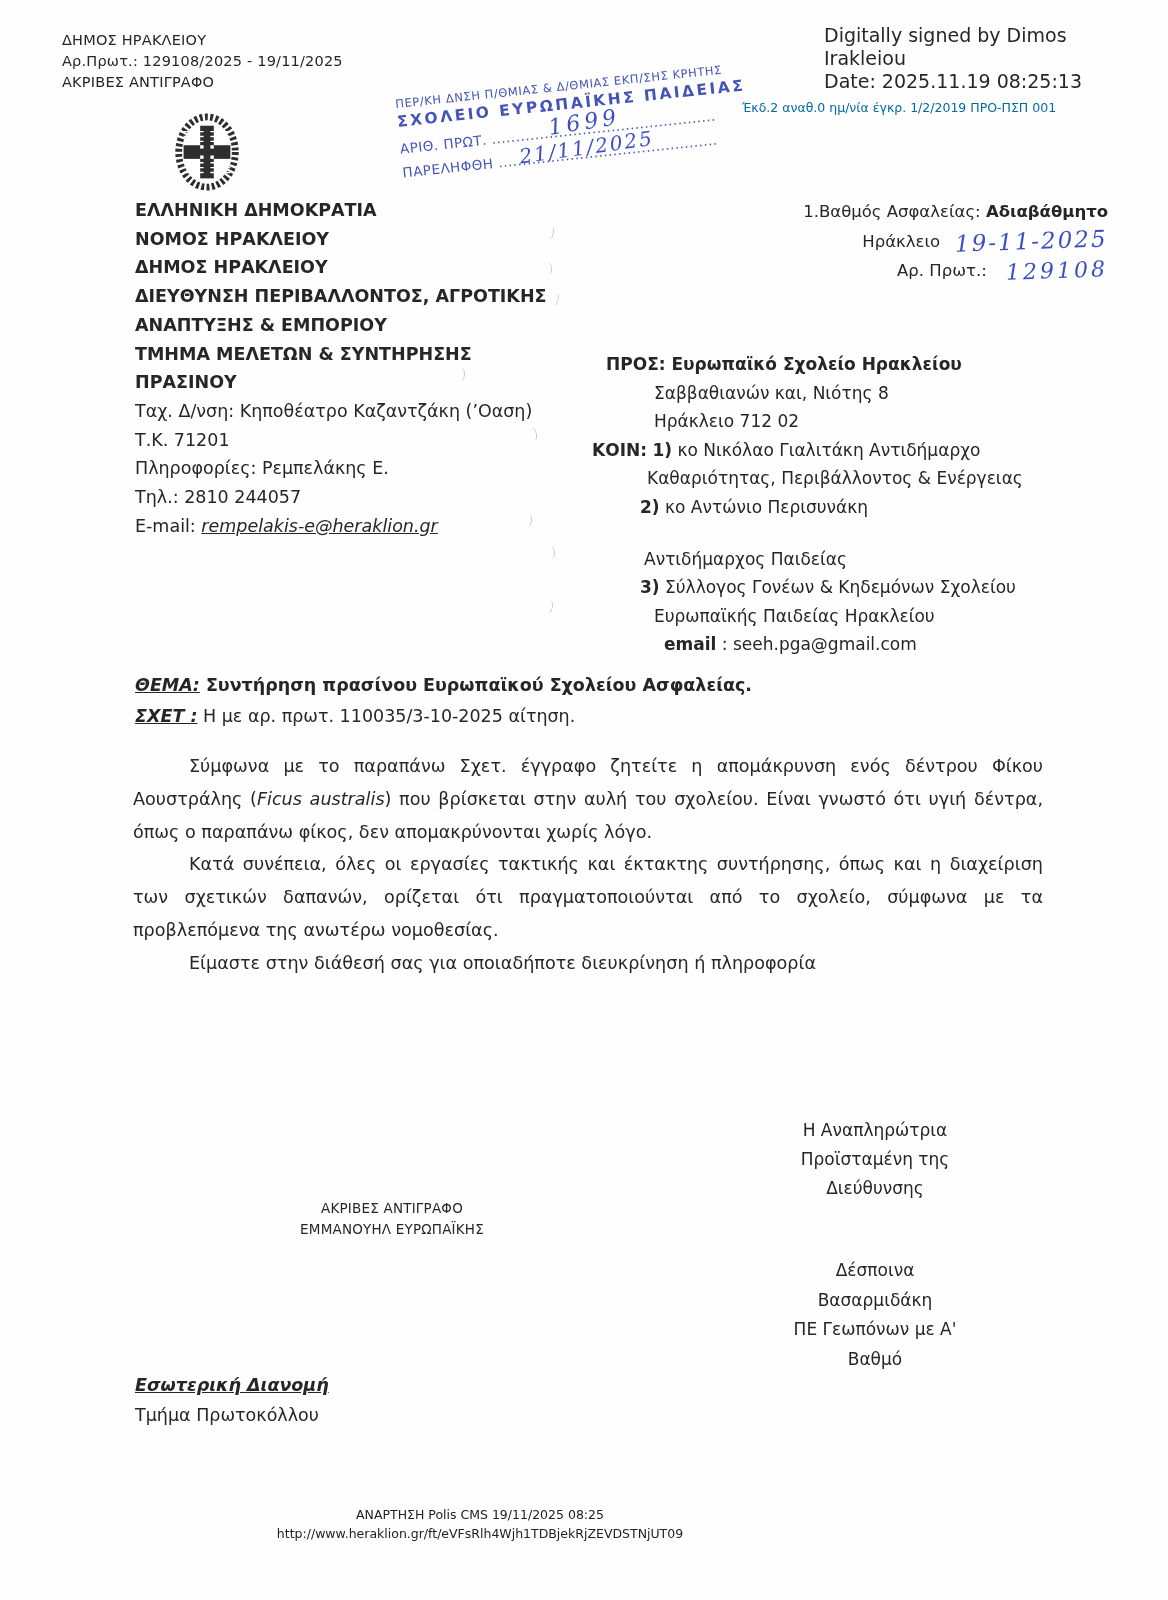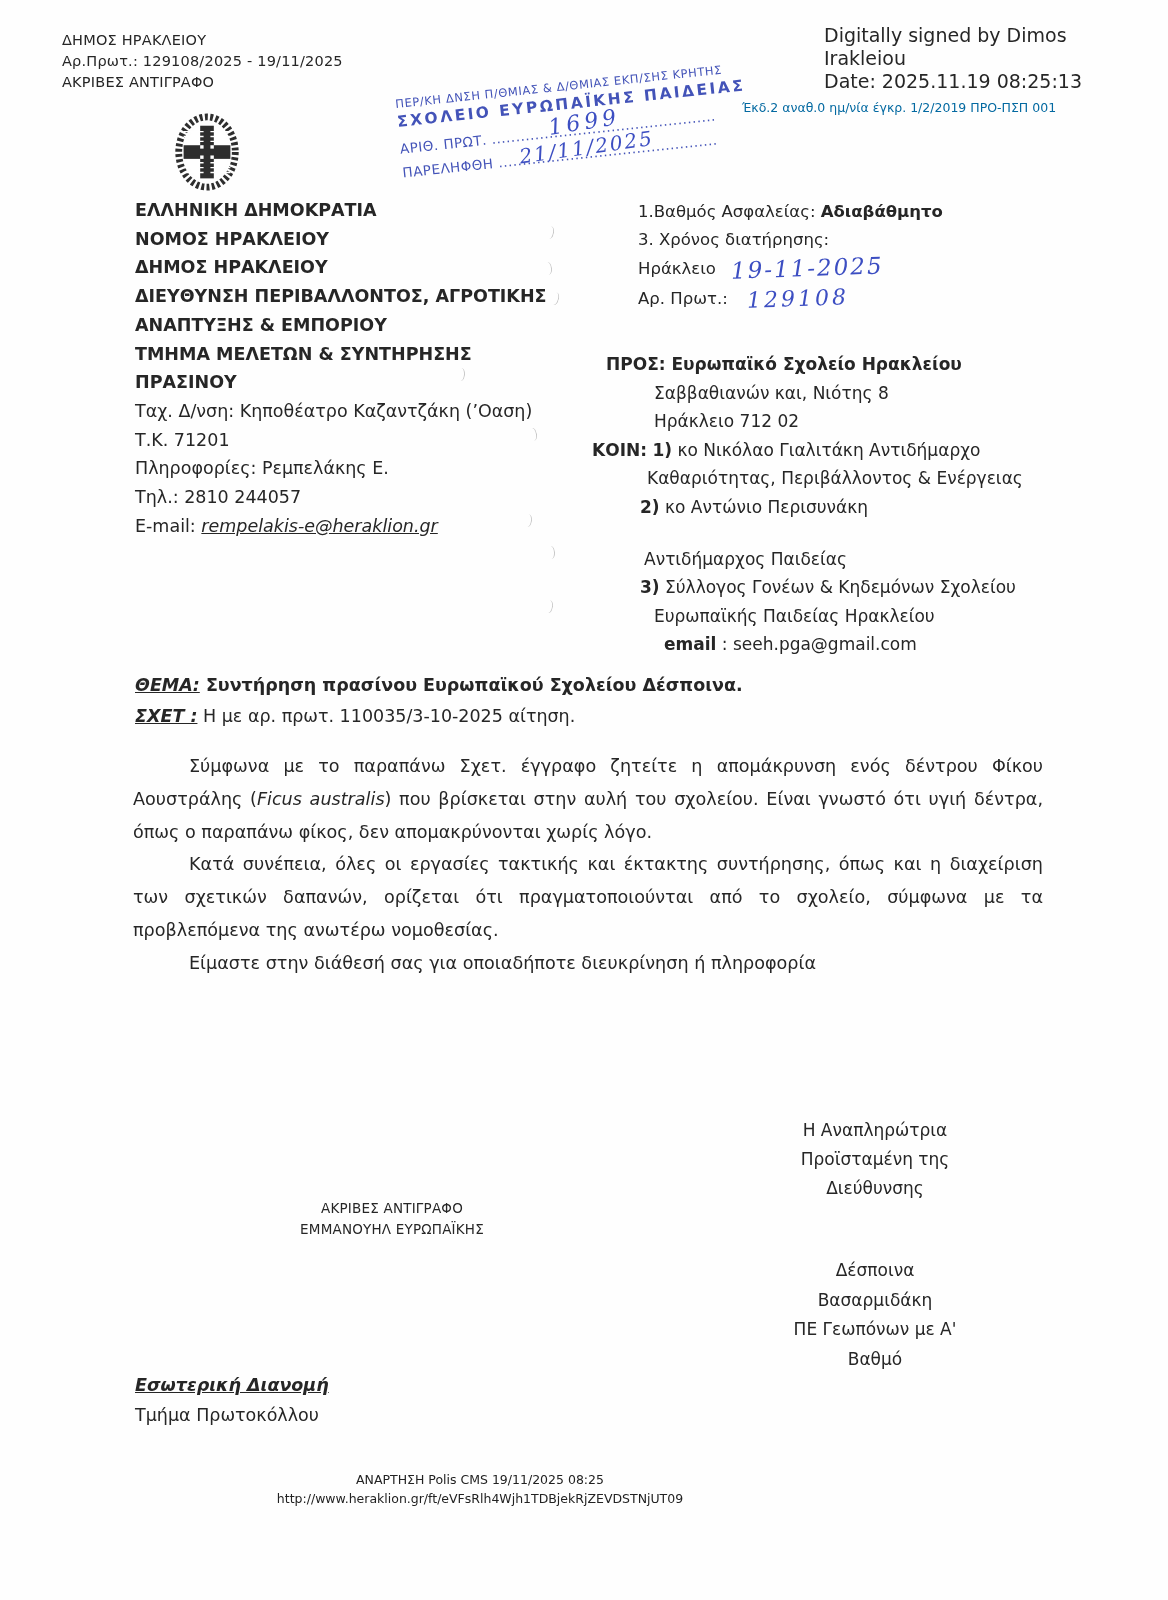--- a/index.html
+++ b/index.html
@@ -22,21 +22,21 @@
   .stamp .s4{font-size:13.5px;margin-top:8px;letter-spacing:.5px;position:relative;}
   .hw{font-family:"DejaVu Serif","Liberation Serif",serif;font-style:italic;color:#3c4ec2;}
   .stamp .hw-proto{position:absolute;left:150px;top:-12px;font-size:22px;letter-spacing:4px;transform:rotate(-3deg);}
   .stamp .hw-recv{position:absolute;left:118px;top:-10px;font-size:20px;letter-spacing:2px;transform:rotate(-2deg);}
   
   .emblem{left:168px;top:110px;}
   
   .sender{left:135px;top:196px;width:470px;font-size:17.5px;line-height:28.7px;}
   .sender .bold-part{font-weight:bold;}
   
-  .classif{left:638px;top:198px;font-size:16.5px;line-height:27.5px;width:470px;}
+  .classif{left:638px;top:198px;font-size:16.5px;line-height:27.5px;width:470px;text-align:right;}
   .classif .hw-date{font-size:23px;letter-spacing:2px;margin-left:10px;position:relative;top:2px;transform:rotate(-2deg);display:inline-block;}
   .classif .hw-proto{font-size:22px;letter-spacing:3px;margin-left:14px;position:relative;top:2px;transform:rotate(-2deg);display:inline-block;}
   
   .recipient{left:592px;top:350px;font-size:17px;line-height:28.6px;width:520px;}
   .recipient .l-pros{padding-left:14px;font-weight:bold;}
   .recipient .ind1{padding-left:62px;}
   .recipient .ind2{padding-left:55px;}
   .recipient .ind3{padding-left:48px;}
   .recipient .ind4{padding-left:52px;margin-top:23px;}
   .recipient .ind5{padding-left:62px;}
@@ -47,21 +47,21 @@
   .bodytext{left:133px;top:750px;width:910px;font-size:17.6px;line-height:32.8px;}
   .bodytext p{margin:0;text-indent:56px;text-align:justify;}
   .bodytext p.last{text-align:left;}
   
   .sig-role{left:770px;top:1116px;width:210px;text-align:center;font-size:17px;line-height:29px;}
   .certify{left:262px;top:1198px;width:260px;text-align:center;font-size:13.5px;line-height:21px;letter-spacing:.2px;}
   .sig-name{left:770px;top:1256px;width:210px;text-align:center;font-size:17px;line-height:29.5px;}
   
   .internal{left:135px;top:1370px;font-size:17.5px;line-height:30px;}
   
-  .footer{left:0;top:1470px;width:960px;text-align:center;font-size:12.5px;line-height:19px;color:#222;}
+  .footer{left:0;top:1505px;width:960px;text-align:center;font-size:12.5px;line-height:19px;color:#222;}
   
   .artifact{width:7px;height:13px;border-right:1.6px solid #b8b8b8;border-radius:60%;opacity:.8;}
 </style>
 </head>
 <body>
 
 <div class="page">
 
   <div class="abs copy-header">
     <div>ΔΗΜΟΣ ΗΡΑΚΛΕΙΟΥ</div>
@@ -126,21 +126,20 @@
     <div>Τηλ.: 2810 244057</div>
     <div>
       <span>E-mail: </span><span class="u">rempelakis-e@heraklion.gr</span>
     </div>
   </div>
 
   <div class="abs classif">
     <div>
       <span>1.Βαθμός Ασφαλείας: </span><b>Αδιαβάθμητο</b>
     </div>
-    <div>3. Χρόνος διατήρησης:</div>
     <div>
       <span>Ηράκλειο</span>
       <span class="hw hw-date">19-11-2025</span>
     </div>
     <div>
       <span>Αρ. Πρωτ.:</span>
       <span class="hw hw-proto">129108</span>
     </div>
   </div>
 
@@ -164,21 +163,21 @@
       <b>3)</b><span> Σύλλογος Γονέων &amp; Κηδεμόνων Σχολείου</span>
     </div>
     <div class="ind5">Ευρωπαϊκής Παιδείας Ηρακλείου</div>
     <div class="ind6">
       <b>email</b><span> : </span><span>seeh.pga@gmail.com</span>
     </div>
   </div>
 
   <div class="abs subject">
     <div>
-      <b class="u">ΘΕΜΑ:</b><b> Συντήρηση πρασίνου Ευρωπαϊκού Σχολείου Δέσποινα.</b>
+      <b class="u">ΘΕΜΑ:</b><b> Συντήρηση πρασίνου Ευρωπαϊκού Σχολείου Ασφαλείας.</b>
     </div>
     <div>
       <b class="u">ΣΧΕΤ :</b><span> Η με αρ. πρωτ. 110035/3-10-2025 αίτηση.</span>
     </div>
   </div>
 
   <div class="abs bodytext">
     <p><span>Σύμφωνα με το παραπάνω Σχετ. έγγραφο ζητείτε η απομάκρυνση ενός δέντρου Φίκου Αουστράλης (</span><i>Ficus australis</i><span>) που βρίσκεται στην αυλή του σχολείου. Είναι γνωστό ότι υγιή δέντρα, όπως ο παραπάνω φίκος,  δεν απομακρύνονται χωρίς λόγο.</span></p>
     <p>Κατά συνέπεια, όλες οι εργασίες τακτικής και έκτακτης συντήρησης, όπως και η διαχείριση των σχετικών δαπανών, ορίζεται ότι πραγματοποιούνται από το σχολείο, σύμφωνα με τα προβλεπόμενα της ανωτέρω νομοθεσίας.</p>
     <p class="last">Είμαστε στην διάθεσή σας για οποιαδήποτε διευκρίνηση ή πληροφορία</p>

